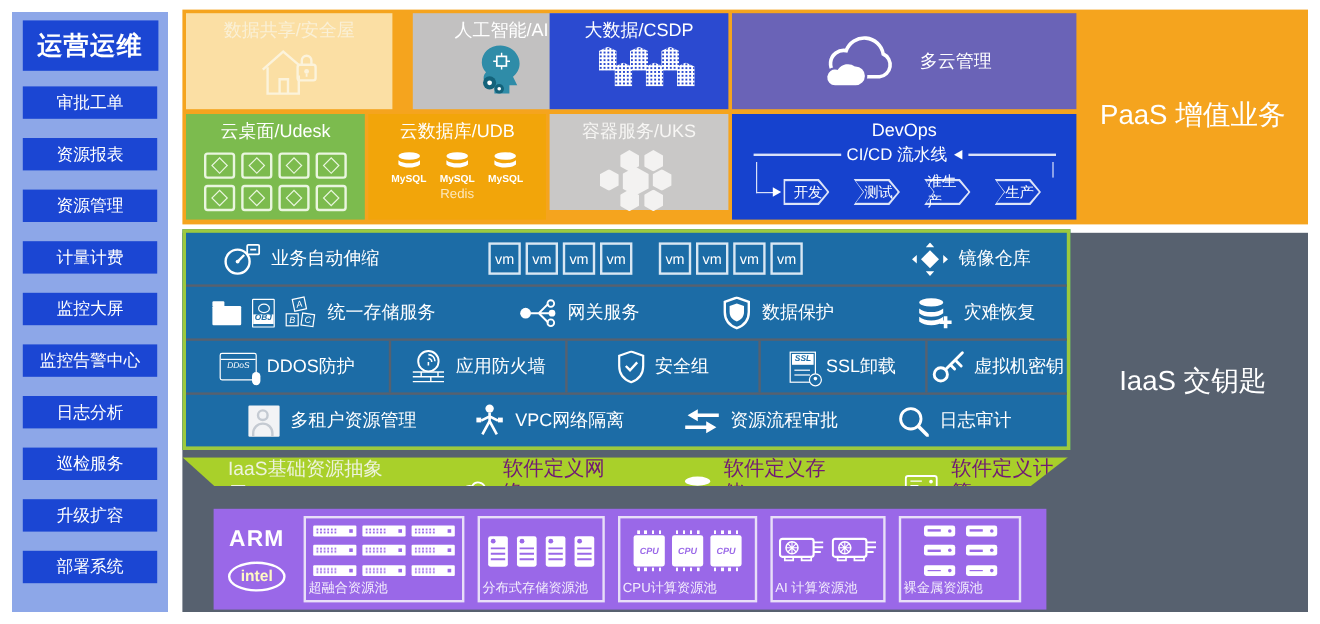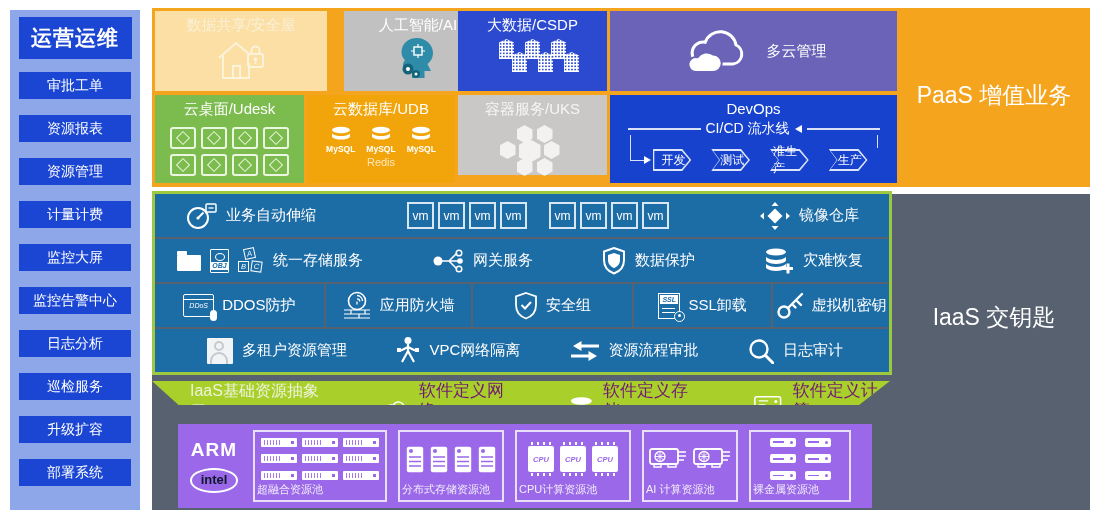--- a/index.html
+++ b/index.html
@@ -147,21 +147,21 @@
                display:flex;align-items:flex-start;padding-left:38px;gap:52px;box-sizing:border-box;}
   .abs-label{font-size:16px;color:#EDF3DC;}
   .abs-item{display:flex;align-items:center;gap:8px;}
   .ai-t{display:flex;flex-direction:column;font-size:17px;line-height:1.15;color:#701a75;}
 
   
   .pools{position:absolute;left:26px;top:230px;width:694px;height:84px;background:#9A68E8;
          display:flex;align-items:center;gap:11px;padding:0 8px;box-sizing:border-box;}
   .arm-intel{display:flex;flex-direction:column;align-items:center;gap:7px;width:56px;flex:none;}
   .arm{color:#fff;font-weight:bold;font-size:19px;letter-spacing:1px;}
-  .intel{border:2px solid #fff;border-radius:50%;padding:2px 9px 4px;color:#0f172a;
+  .intel{border:2px solid #fff;border-radius:50%;padding:2px 9px 4px;color:#fef9c3;
          font-size:13px;font-weight:bold;}
   .pool{height:72px;border:2px solid #E8DFF8;box-sizing:border-box;display:flex;
         flex-direction:column;padding:4px 2px 3px;flex:none;}
   .p1{width:134px;}.p2{width:106px;}.p3{width:116px;}.p4{width:96px;}.p5{width:102px;}
   .pi{flex:1;display:flex;align-items:center;justify-content:center;gap:6px;}
   .pl{color:#F3EDFC;font-size:11px;white-space:nowrap;}
   .hgrid{display:grid;grid-template-columns:repeat(3,36px);gap:4px 5px;}
   .hsu{width:36px;height:9px;background:#fff;border-radius:1px;position:relative;}
   .hsu::before{content:"";position:absolute;left:2px;top:2px;width:18px;height:5px;
     background-image:radial-gradient(circle,#9A68E8 0.8px,transparent 1px);background-size:3px 2.5px;}

